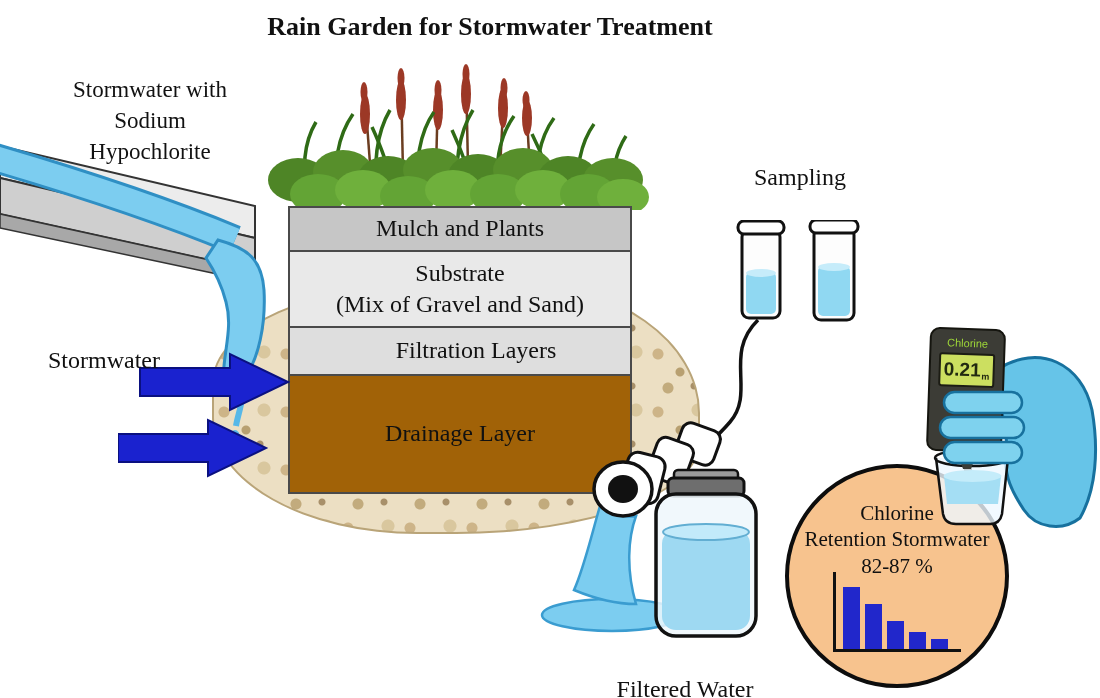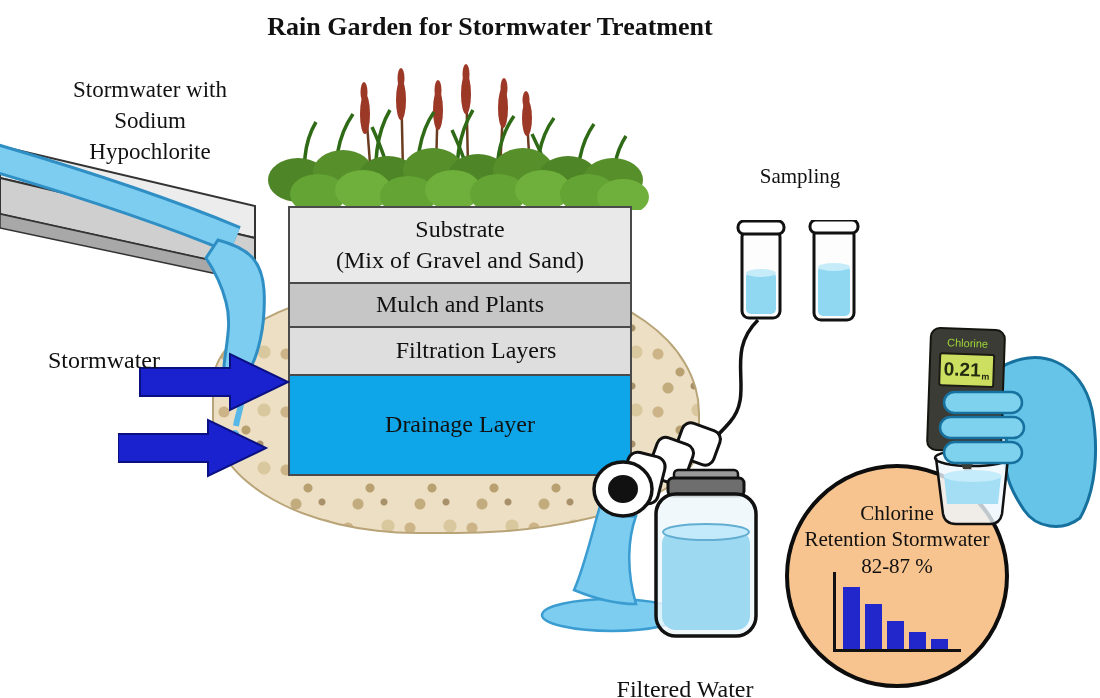--- a/index.html
+++ b/index.html
@@ -3,21 +3,21 @@
 <meta charset="utf-8">
 <style>
   html,body{margin:0;padding:0;background:#fff;}
   .canvas{position:relative;width:1100px;height:698px;background:#fff;overflow:hidden;
           font-family:"Liberation Serif", serif;color:#111;}
   .abs{position:absolute;}
 
   .title{left:150px;top:12px;width:680px;text-align:center;font-size:26px;font-weight:bold;z-index:6;}
   .inflow{left:25px;top:74px;width:250px;text-align:center;font-size:23px;line-height:1.35;z-index:6;}
   .sw-label{left:48px;top:347px;font-size:24px;z-index:6;}
-  .sampling-label{left:715px;top:164px;width:170px;text-align:center;font-size:21px;z-index:6;}
+  .sampling-label{left:715px;top:164px;width:170px;text-align:center;font-size:24px;z-index:6;}
   .filtered-label{left:570px;top:650px;width:230px;text-align:center;font-size:24px;z-index:6;margin-top:26px;}
 
   .soil{left:212px;top:282px;width:488px;height:252px;z-index:0;
         border:2px solid #b9a478;box-sizing:border-box;
         border-radius:46% 38% 50% 42% / 40% 52% 36% 46%;
         background-color:#ecdfc3;
         background-image:
           radial-gradient(circle at 10px 12px, #cdb488 0 5px, transparent 6px),
           radial-gradient(circle at 32px 30px, #b8a071 0 4px, transparent 5px),
           radial-gradient(circle at 50px 10px, #d9c79e 0 6px, transparent 7px),
@@ -35,21 +35,21 @@
   .meter-front-svg{left:900px;top:318px;width:200px;height:215px;z-index:5;}
 
   .garden-box{left:288px;top:206px;width:344px;z-index:2;}
   .layer{box-sizing:border-box;border:2px solid #4a4a4a;margin-top:-2px;width:100%;
          display:flex;flex-direction:column;align-items:center;justify-content:center;
          font-size:24px;text-align:center;line-height:1.3;}
   .layer:first-child{margin-top:0;}
   .layer-mulch{height:46px;background:#c6c6c6;}
   .layer-substrate{height:78px;background:#e9e9e9;}
   .layer-filtration{height:50px;background:#dedede;padding-left:32px;}
-  .layer-drainage{height:102px;background:#0ea5e9;}
+  .layer-drainage{height:120px;background:#a16207;}
 
   .badge{left:785px;top:464px;width:224px;height:224px;border-radius:50%;
          background:#f7c38e;border:4px solid #0d0d0d;box-sizing:border-box;z-index:2;}
   .badge-text{position:absolute;top:32px;left:8px;right:8px;text-align:center;
               font-size:21px;line-height:1.25;}
   .badge-chart{position:absolute;left:44px;top:104px;width:128px;height:80px;
                border-left:3px solid #111;border-bottom:3px solid #111;box-sizing:border-box;
                display:flex;align-items:flex-end;gap:5px;padding-left:7px;}
   .badge-bar{width:17px;background:#2127cb;}
 
@@ -158,26 +158,26 @@
       <ellipse cx="140" cy="144" rx="28" ry="20" fill="#63a435"></ellipse>
         <ellipse cx="185" cy="138" rx="28" ry="20" fill="#6fb03c"></ellipse>
       <ellipse cx="230" cy="142" rx="28" ry="20" fill="#63a435"></ellipse>
         <ellipse cx="275" cy="138" rx="28" ry="20" fill="#6fb03c"></ellipse>
       <ellipse cx="320" cy="142" rx="28" ry="20" fill="#63a435"></ellipse>
         <ellipse cx="355" cy="145" rx="26" ry="18" fill="#6fb03c"></ellipse>
     </g>
   </svg>
 
   <div class="abs garden-box">
+    <div class="layer layer-mulch">
+      <span>Mulch and Plants</span>
+    </div>
     <div class="layer layer-substrate">
       <span>Substrate</span>
       <span>(Mix of Gravel and Sand)</span>
-    </div>
-    <div class="layer layer-mulch">
-      <span>Mulch and Plants</span>
     </div>
     <div class="layer layer-filtration">
       <span>Filtration Layers</span>
     </div>
     <div class="layer layer-drainage">
       <span>Drainage Layer</span>
     </div>
   </div>
 
   <div class="abs sampling-label">Sampling</div>

